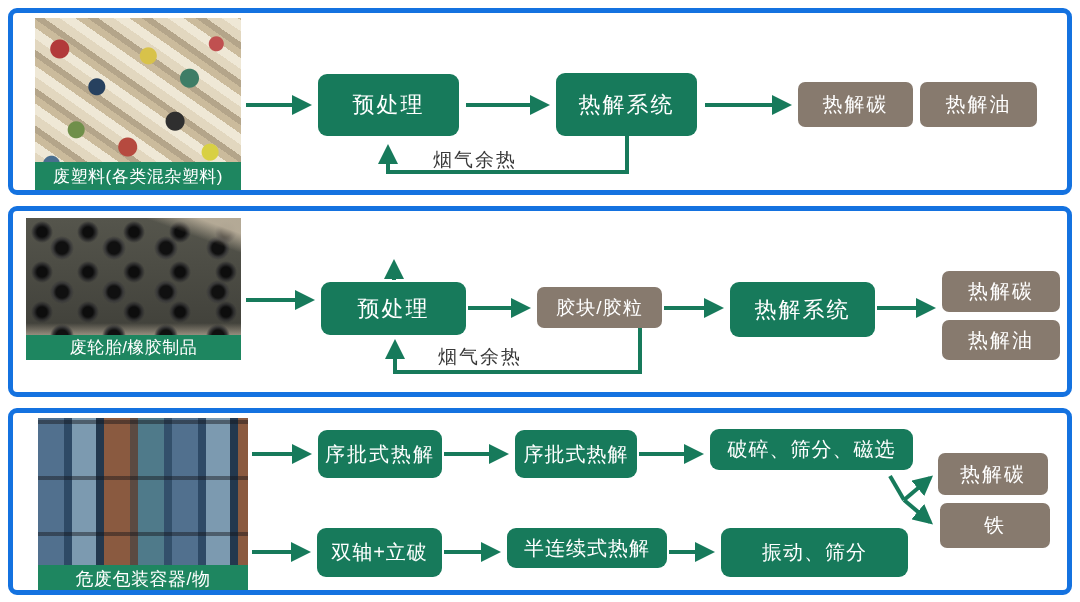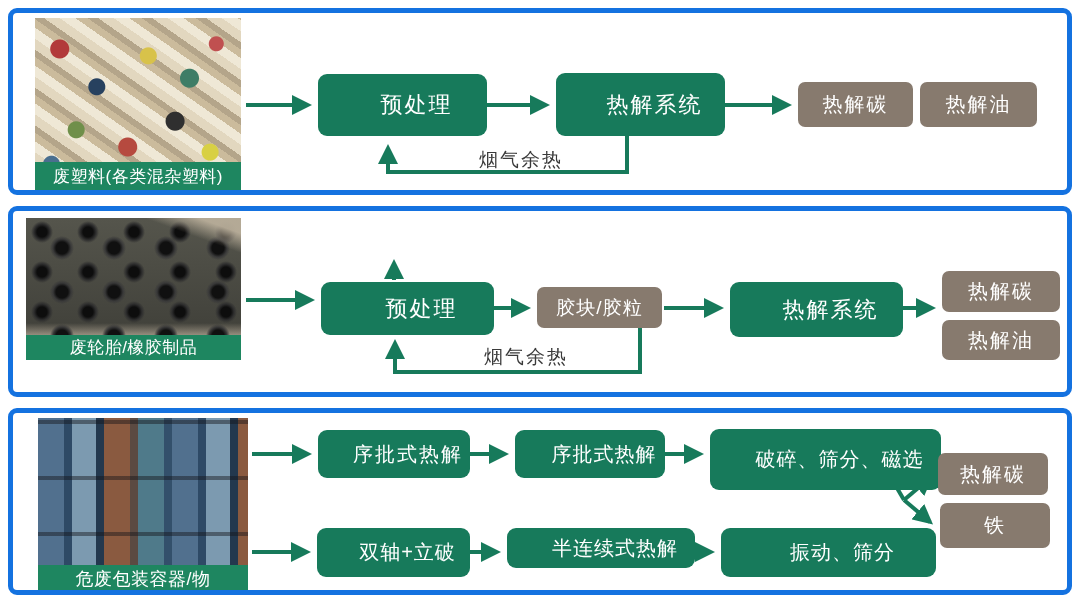--- a/index.html
+++ b/index.html
@@ -4,24 +4,24 @@
 <style>
   html,body{margin:0;padding:0;background:#ffffff;}
   body{font-family:"Liberation Sans","DejaVu Sans",sans-serif;}
   #stage{position:relative;width:1080px;height:602px;background:#ffffff;overflow:hidden;}
   .panel{position:absolute;}
   .frame{position:absolute;inset:0;border:5px solid #1472e0;border-radius:9px;pointer-events:none;}
   .photo{position:absolute;overflow:hidden;}
   .band{position:absolute;left:0;right:0;bottom:0;background:#1e8660;color:#ffffff;
         display:flex;align-items:center;justify-content:center;font-size:17px;letter-spacing:.5px;}
   .gbox{position:absolute;background:#177a5b;color:#ffffff;border-radius:9px;
-        display:flex;align-items:center;justify-content:center;font-size:22px;letter-spacing:2px;padding-left:28px;}
+        display:flex;align-items:center;justify-content:center;font-size:22px;letter-spacing:2px;}
   .bbox{position:absolute;background:#877a6e;color:#ffffff;border-radius:7px;
         display:flex;align-items:center;justify-content:center;font-size:20px;letter-spacing:2px;}
-  .note{position:absolute;color:#3a3a3a;font-size:19px;letter-spacing:2px;text-align:right;}
+  .note{position:absolute;color:#3a3a3a;font-size:19px;letter-spacing:2px;text-align:left;}
   .arrows{position:absolute;left:0;top:0;pointer-events:none;}
   
   .photo-plastic{
     background-color:#cfc4ae;
     background-image:
       radial-gradient(circle at 12% 18%, #b23a3a 0 9px, transparent 10px),
       radial-gradient(circle at 30% 40%, #27415f 0 8px, transparent 9px),
       radial-gradient(circle at 55% 22%, #d8c24a 0 8px, transparent 9px),
       radial-gradient(circle at 75% 35%, #3e7d66 0 9px, transparent 10px),
       radial-gradient(circle at 88% 15%, #c05050 0 7px, transparent 8px),
@@ -127,21 +127,21 @@
       <line x1="882" y1="68" x2="896" y2="92" stroke="#177a5b" stroke-width="4"></line>
       <line x1="896" y1="92" x2="922" y2="70" stroke="#177a5b" stroke-width="4" marker-end="url(#ah3)"></line>
       <line x1="896" y1="92" x2="922" y2="114" stroke="#177a5b" stroke-width="4" marker-end="url(#ah3)"></line>
     </svg>
 
     <div class="photo photo-barrels" style="left:30px;top:10px;width:210px;height:174px">
       <div class="band" style="height:27px;font-size:18px">危废包装容器/物</div>
     </div>
     <div class="gbox" style="left:310px;top:22px;width:124px;height:48px;font-size:20px">序批式热解</div>
     <div class="gbox" style="left:507px;top:22px;width:122px;height:48px;font-size:20px;letter-spacing:1px">序批式热解</div>
-    <div class="gbox" style="left:702px;top:21px;width:203px;height:61px;font-size:20px;letter-spacing:1px">破碎、筛分、磁选</div>
+    <div class="gbox" style="left:702px;top:21px;width:203px;height:41px;font-size:20px;letter-spacing:1px">破碎、筛分、磁选</div>
     <div class="gbox" style="left:309px;top:120px;width:125px;height:49px;font-size:20px;letter-spacing:1px">双轴+立破</div>
     <div class="gbox" style="left:499px;top:120px;width:160px;height:40px;font-size:20px;letter-spacing:1px">半连续式热解</div>
     <div class="gbox" style="left:713px;top:120px;width:187px;height:49px;font-size:20px;letter-spacing:1px">振动、筛分</div>
     <div class="bbox" style="left:930px;top:45px;width:110px;height:42px">热解碳</div>
     <div class="bbox" style="left:932px;top:95px;width:110px;height:45px">铁</div>
     <div class="frame"></div>
   </div>
 
 </div>
 

